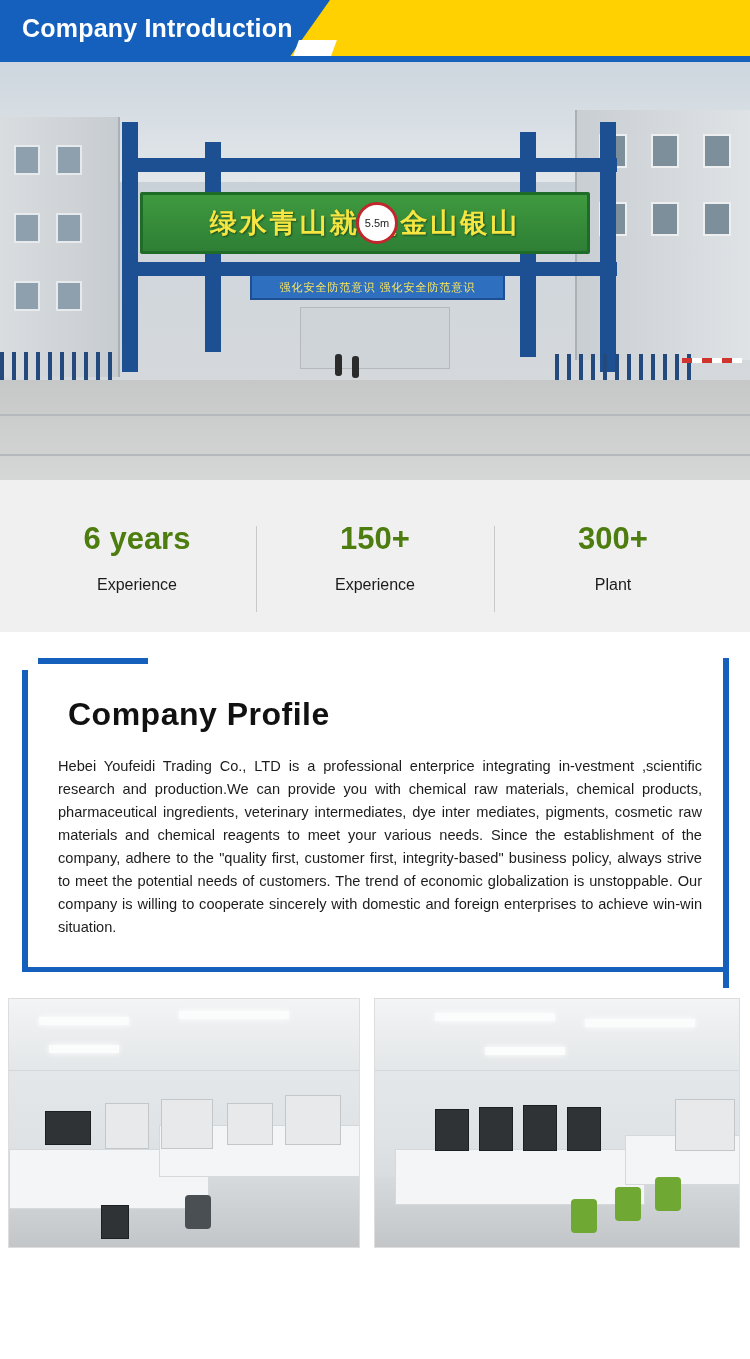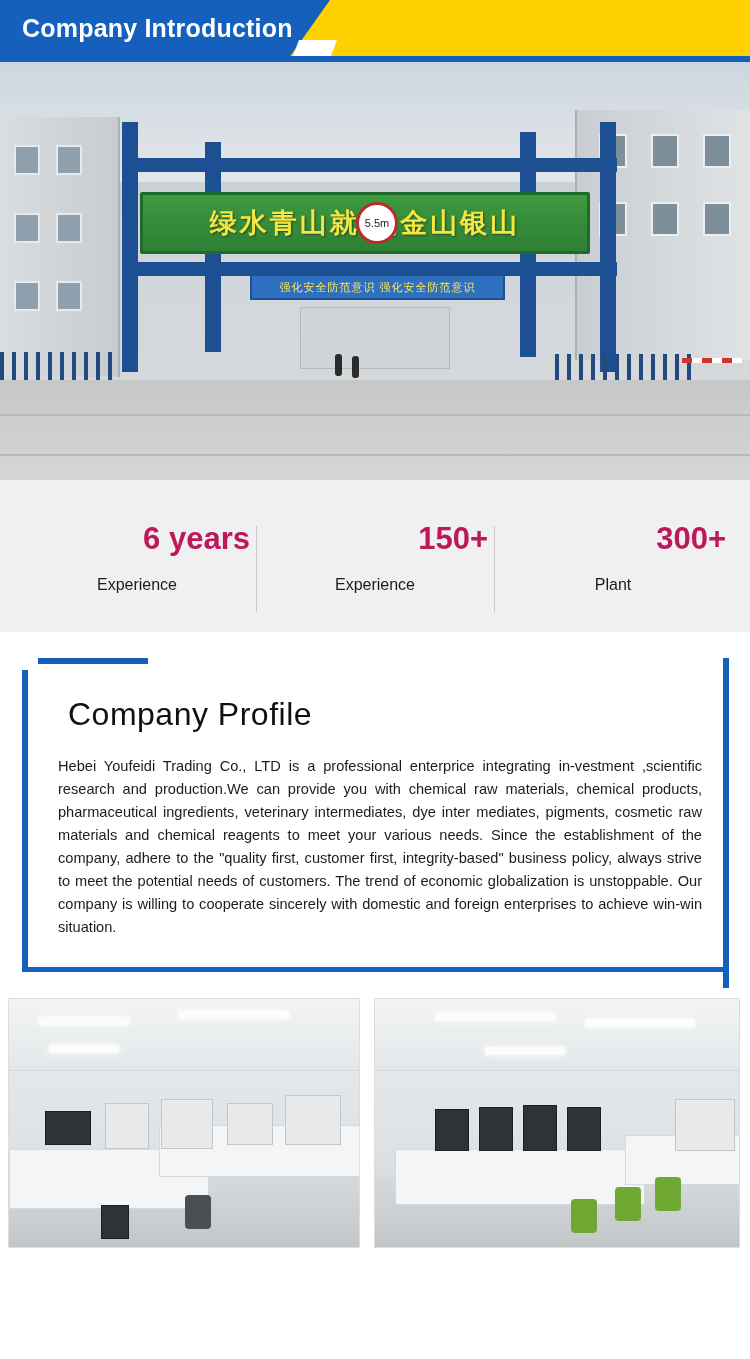--- a/index.html
+++ b/index.html
@@ -192,26 +192,25 @@
     padding: 0 6px;
   }
   .stat + .stat::before {
     content: "";
     position: absolute;
     left: 0; top: 8px;
     width: 1px; height: 86px;
     background: #c9c9c9;
   }
   .stat-num {
-    color: #be185d;
+    color: #4d7c0f;
     font-weight: bold;
     font-size: 31px;
     line-height: 42px;
     white-space: nowrap;
-    text-align: right;
   }
   .stat-num sup { font-size: 17px; }
   .stat-label {
     margin-top: 16px;
     font-size: 16px;
     color: #1b1b1b;
   }
   .stats-arrow {
     position: absolute;
     left: 50%;
@@ -246,21 +245,21 @@
   }
   .profile-card::after {
     content: "";
     position: absolute;
     right: -1px; top: -12px;
     width: 6px; height: 330px;
     background: #1560bd;
   }
   .profile-title {
     font-size: 32px;
-    font-weight: normal;
+    font-weight: bold;
     color: #111111;
     margin: 0 0 22px 10px;
     letter-spacing: 0.5px;
   }
   .profile-text p {
     margin: 0;
     font-size: 14.6px;
     line-height: 23px;
     color: #1c1c1c;
     text-align: justify;

